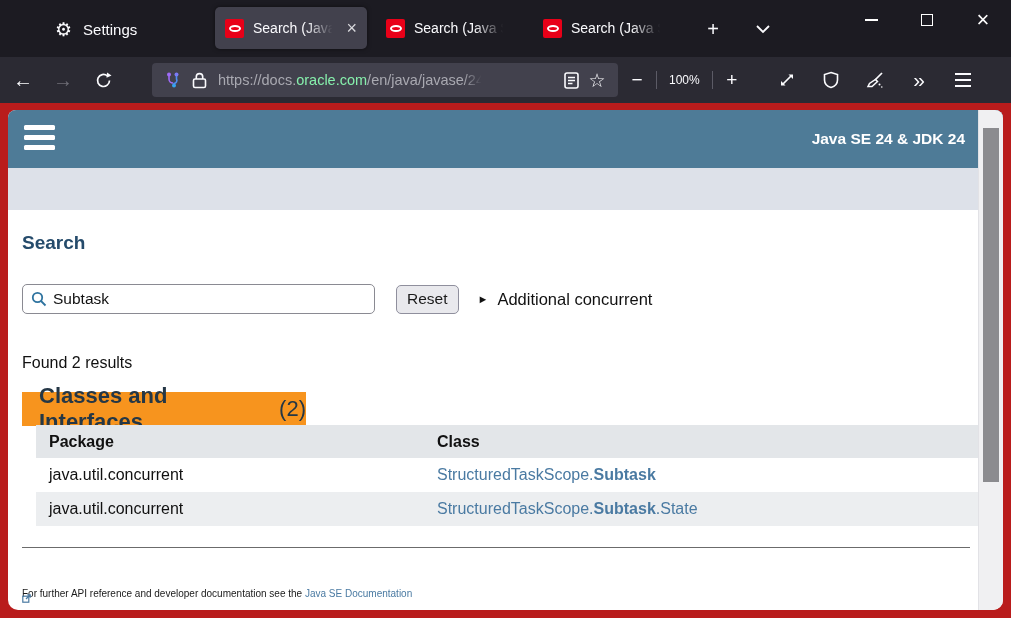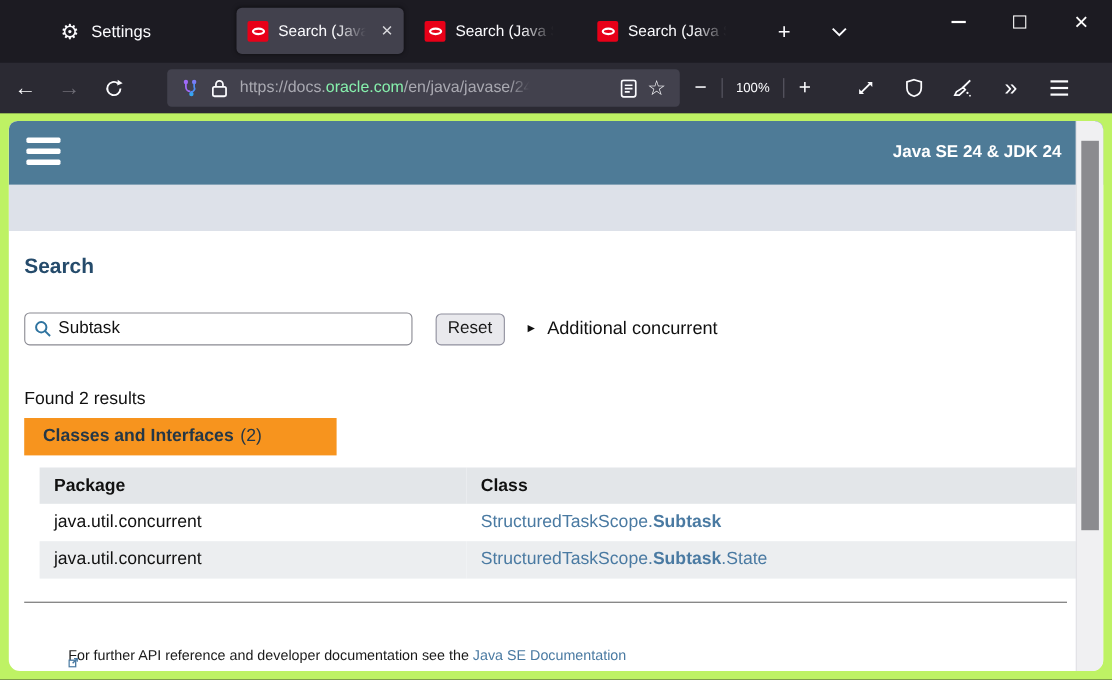--- a/index.html
+++ b/index.html
@@ -49,21 +49,21 @@
   .zc-btn { width:30px; text-align:center; font-size:19px; }
   .zc-sep { width:1px; height:18px; background:#5c5b66; margin:0 4px; }
   .zoom-level { font-size:12px; padding:0 8px;text-align:right; }
   .right-icons { position:absolute; left:772px; top:6px; height:34px; display:flex; align-items:center; gap:14px; }
   .ri { width:30px; height:30px; display:flex; align-items:center; justify-content:center; color:#fbfbfe; }
   .dbl-chev { font-size:21px; color:#fbfbfe; }
   .menu-bars { display:flex; flex-direction:column; gap:4px; }
   .menu-bars i { display:block; width:16px; height:2px; background:#fbfbfe; }
 
   
-  .frame { position:absolute; left:0; top:103px; width:1011px; height:515px; background:#bef264; }
+  .frame { position:absolute; left:0; top:103px; width:1011px; height:515px; background:#b91c1c; }
   .viewport { position:absolute; left:8px; top:7px; width:995px; height:500px; background:#ffffff;
               border-radius:8px 8px 10px 10px; overflow:hidden; }
 
   .banner { position:absolute; left:0; top:0; width:995px; height:58px; background:#4e7b97; }
   .hamburger { position:absolute; left:16px; top:15px; display:flex; flex-direction:column; gap:5px; }
   .hamburger i { display:block; width:31px; height:5px; background:#fff; border-radius:1.5px; }
   .banner-title { position:absolute; right:38px; top:20px; color:#fff; font-weight:bold; font-size:15.5px; }
 
   .subheader { position:absolute; left:0; top:58px; width:995px; height:42px; background:#dde1e9; }
 
@@ -76,40 +76,40 @@
   .search-input { border:none; outline:none; background:transparent; font-size:15.5px; color:#111;
                   margin-left:6px; width:300px; font-family:"Liberation Sans", sans-serif; }
   .reset-btn { margin-left:21px; height:29px; padding:0 10px; font-size:15.5px; color:#1a1a1a;
                background:#e9e9ed; border:1px solid #8f8f9d; border-radius:5px;
                font-family:"Liberation Sans", sans-serif; }
   .addl { margin-left:19px; font-size:16.5px; color:#111; display:flex; align-items:center; gap:9px; }
   .addl .tri { font-size:11px; color:#111; }
 
   .found { position:absolute; left:14px; top:244px; font-size:16px; color:#111; }
 
-  .section-tab { position:absolute; left:14px; top:270px; width:284px; height:34px; background:#f7941e;
-                 display:flex; align-items:center; padding-left:17px; font-size:16px; color:#253746; }
+  .section-tab { position:absolute; left:14px; top:282px; width:284px; height:34px; background:#f7941e;
+                 display:flex; align-items:center; padding-left:17px; font-size:22px; color:#253746; }
   .section-tab b { font-weight:bold; }
   .section-tab .count { margin-left:6px; font-weight:normal; }
 
   .results-table { position:absolute; left:28px; top:315px; width:948px; border-collapse:collapse;
                    font-size:16px; }
   .results-table th { background:#e3e6e9; text-align:left; font-weight:bold; color:#111;
                       height:33px; padding:0 0 0 13px; }
   .results-table td { height:34px; padding:0 0 0 13px; color:#111; }
   .results-table .col-pkg { width:388px; }
   .results-table tr.alt td { background:#eceef0; }
   .class-link { color:#4a7aa2; text-decoration:none; }
   .class-link b { font-weight:bold; }
 
   .rule { position:absolute; left:14px; top:437px; width:948px; height:0;
           border-top:1.5px solid #6b6b6b; }
 
   .report-line { position:absolute; left:14px; top:455px; font-size:15.5px; }
-  .footer-para { position:absolute; left:14px; top:478px; font-size:13px; color:#1a1a1a; width:920px;margin-left:40px; }
+  .footer-para { position:absolute; left:14px; top:478px; font-size:10px; color:#1a1a1a; width:920px; }
   .blue-link { color:#4a7aa2; text-decoration:none; }
   .ext-ico { position:relative; top:-5px; margin-left:1px; }
 
   .scrollbar { position:absolute; right:0; top:0; width:25px; height:500px; background:#f0f0f2;
                border-left:1px solid #e2e2e6; }
   .scroll-thumb { position:absolute; left:4px; top:18px; width:16px; height:354px; background:#8b8b8f; }
 
   svg { display:block; }
 </style>
 </head>

